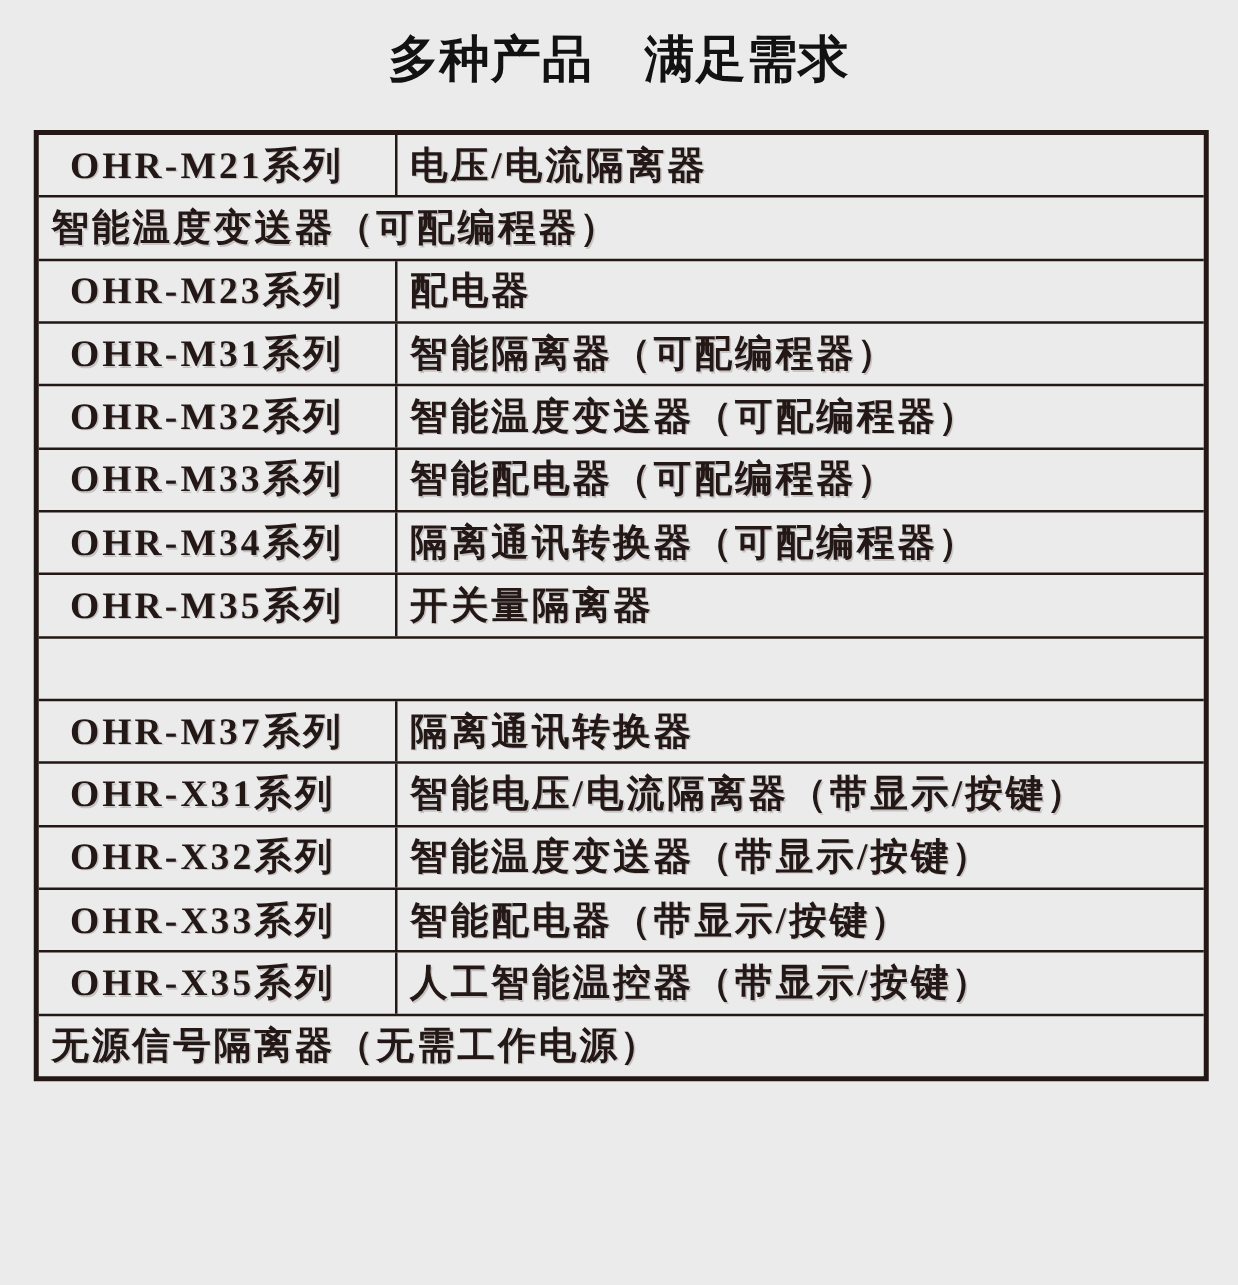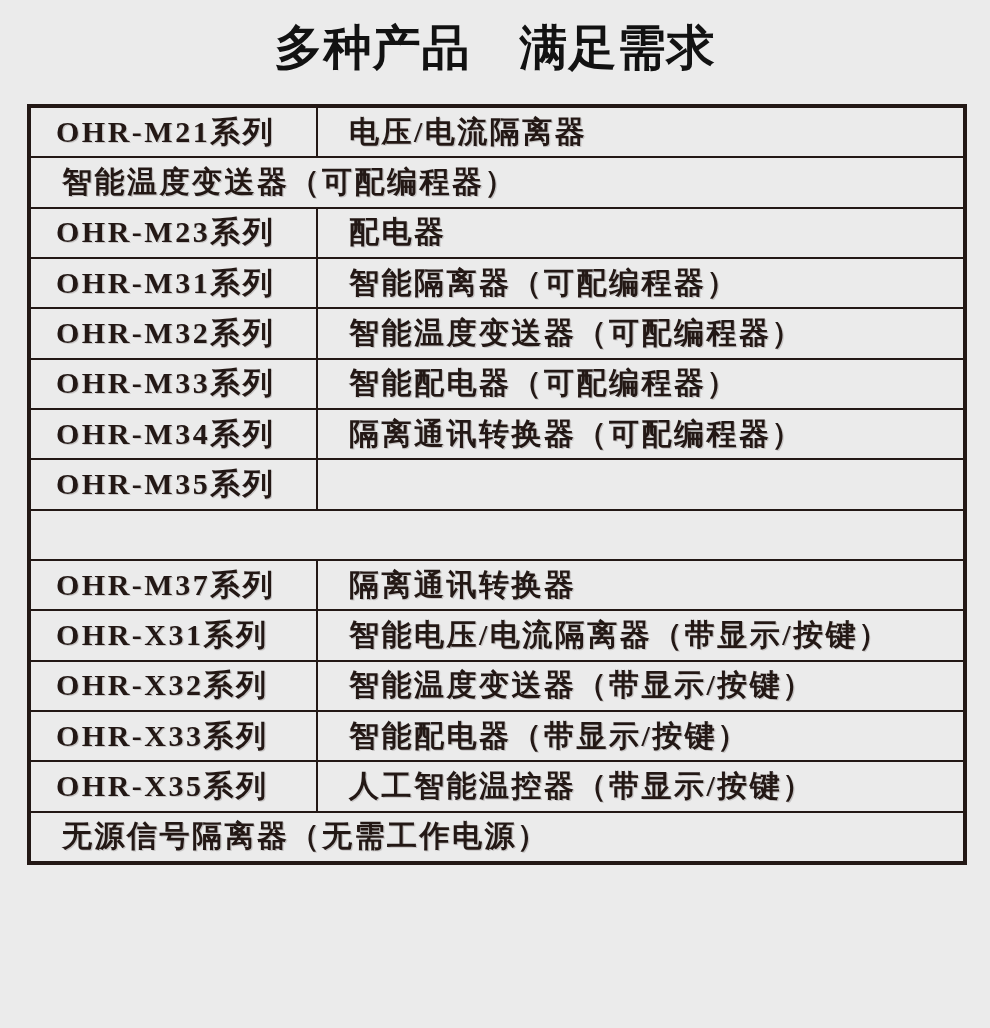--- a/index.html
+++ b/index.html
@@ -17,21 +17,21 @@
     font-family: "Liberation Serif", "DejaVu Serif", serif;
   }
   .page-title {
     position: absolute;
     top: 26px;
     left: 0;
     width: 990px;
     text-align: center;
     font-family: "Liberation Sans", "DejaVu Sans", sans-serif;
     font-weight: bold;
-    font-size: 48px;
+    font-size: 40px;
     line-height: 44px;
     letter-spacing: 1px;
     color: var(--title-ink);
   }
   .product-table {
     position: absolute;
     left: 27px;
     top: 104px;
     width: 940px;
     height: 761px;
@@ -58,21 +58,21 @@
     text-shadow: 1.2px 1.2px 0 rgba(35, 24, 21, 0.18);
   }
   .cell-series {
     width: 287px;
     flex: none;
     border-right: 2px solid var(--ink);
     padding-left: 25px;
   }
   .cell-desc {
     flex: 1;
-    padding-left: 31px;
+    padding-left: 10px;
   }
 </style>
 </head>
 <body>
 
 <div class="page-title">多种产品　满足需求</div>
 
 <div class="product-table">
   <div class="row">
     <div class="cell cell-series">OHR-M21系列</div>
@@ -96,20 +96,21 @@
   <div class="row">
     <div class="cell cell-series">OHR-M33系列</div>
     <div class="cell cell-desc">智能配电器（可配编程器）</div>
   </div>
   <div class="row">
     <div class="cell cell-series">OHR-M34系列</div>
     <div class="cell cell-desc">隔离通讯转换器（可配编程器）</div>
   </div>
   <div class="row">
     <div class="cell cell-series">OHR-M35系列</div>
+    <div class="cell cell-desc">开关量隔离器</div>
   </div>
   <div class="row">
   </div>
   <div class="row">
     <div class="cell cell-series">OHR-M37系列</div>
     <div class="cell cell-desc">隔离通讯转换器</div>
   </div>
   <div class="row">
     <div class="cell cell-series">OHR-X31系列</div>
     <div class="cell cell-desc">智能电压/电流隔离器（带显示/按键）</div>

